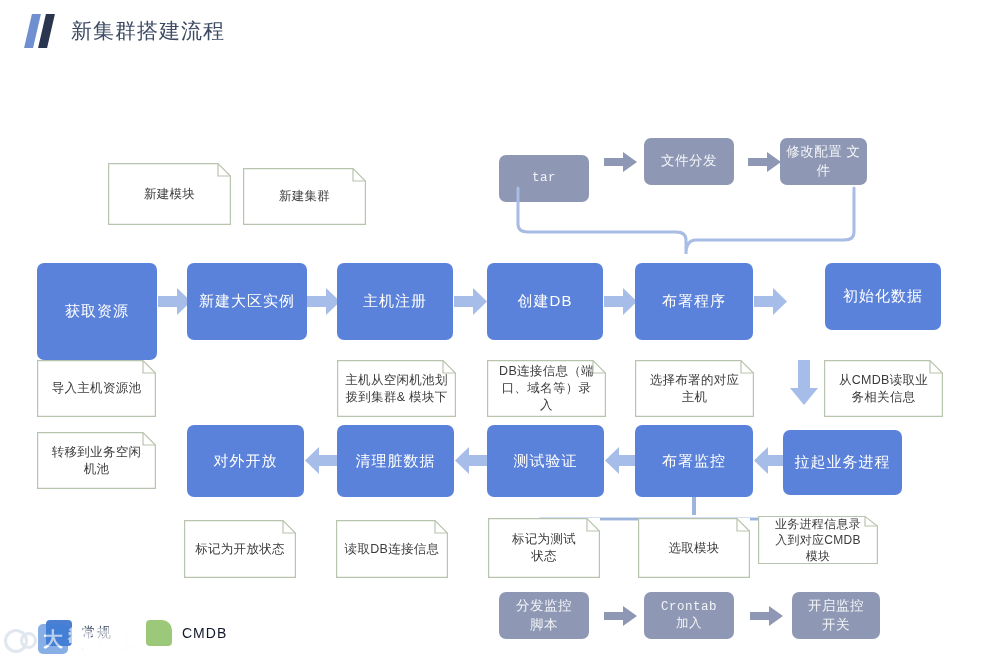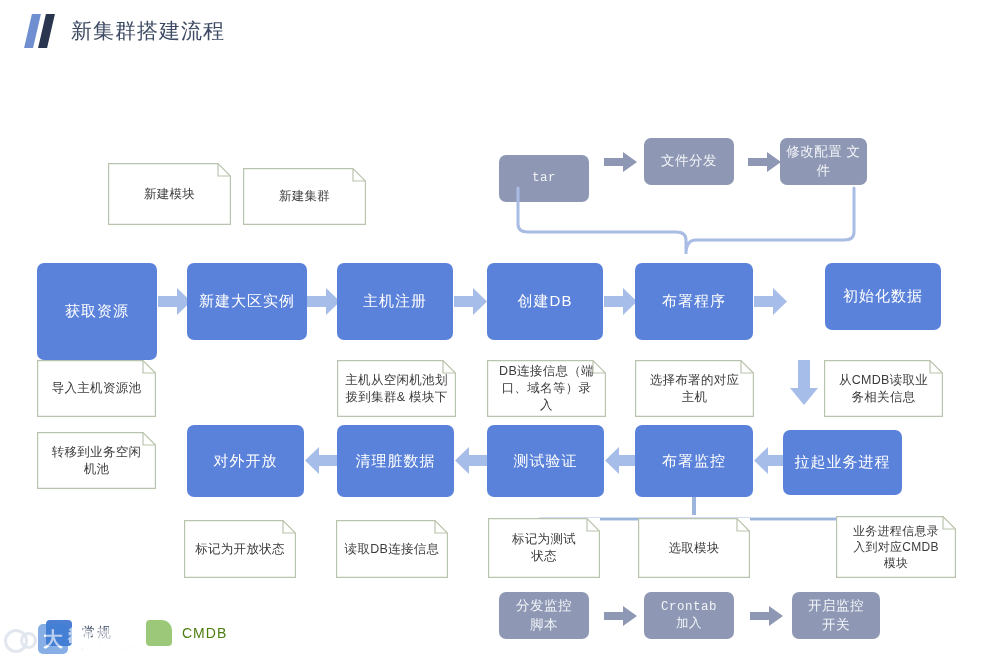--- a/index.html
+++ b/index.html
@@ -44,21 +44,21 @@
 
   
   .conn{position:absolute;}
   .conn svg{display:block;overflow:visible;}
 
   
   .legend{position:absolute;left:46px;top:620px;display:flex;align-items:center;}
   .legend .sw{width:26px;height:26px;border-radius:4px;}
   .legend .sw.blue-sw{background:#4a7fd4;}
   .legend .sw.green-sw{background:#9cc979;border-radius:4px 10px 4px 4px;}
-  .legend .lb{font-size:14px;color:#4d7c0f;margin-left:10px;margin-right:34px;
+  .legend .lb{font-size:14px;color:#0f172a;margin-left:10px;margin-right:34px;
       letter-spacing:1px;white-space:nowrap;}
   .legend .lb.b{color:#3d4a63;}
 
   
   .watermark{position:absolute;left:2px;top:617px;width:210px;height:44px;
      opacity:.62;pointer-events:none;display:flex;align-items:center;}
   .wm-ring{width:40px;height:26px;position:relative;margin-right:2px;}
   .wm-ring:before{content:"";position:absolute;left:2px;top:3px;width:18px;height:18px;
      border:3px solid #cfd8e6;border-radius:50%;}
   .wm-ring:after{content:"";position:absolute;left:18px;top:6px;width:11px;height:11px;
@@ -308,21 +308,21 @@
   </div>
 
   <div class="note" style="left:638px;top:518px;width:112px;height:60px;">
     <svg class="shape" viewBox="0 0 112 60" preserveAspectRatio="none">
       <path d="M0.6,0.6 H99 L111.4,13 V59.4 H0.6 Z" fill="#fff" stroke="#b9c4ae" stroke-width="1.2"></path>
       <path d="M99,0.6 V13 H111.4" fill="none" stroke="#b9c4ae" stroke-width="1.2"></path>
     </svg>
     <span class="txt" style="white-space:pre-line;">选取模块</span>
   </div>
 
-  <div class="note" style="left:836px;top:516px;width:120px;height:62px;">
+  <div class="note" style="left:758px;top:516px;width:120px;height:48px;">
     <svg class="shape" viewBox="0 0 120 62" preserveAspectRatio="none">
       <path d="M0.6,0.6 H107 L119.4,13 V61.4 H0.6 Z" fill="#fff" stroke="#b9c4ae" stroke-width="1.2"></path>
       <path d="M107,0.6 V13 H119.4" fill="none" stroke="#b9c4ae" stroke-width="1.2"></path>
     </svg>
     <span class="txt" style="white-space:pre-line;font-size:12px;">业务进程信息录
 入到对应CMDB
 模块</span>
   </div>
 
   <div class="node gray" style="left:499px;top:592px;width:90px;height:47px;">

